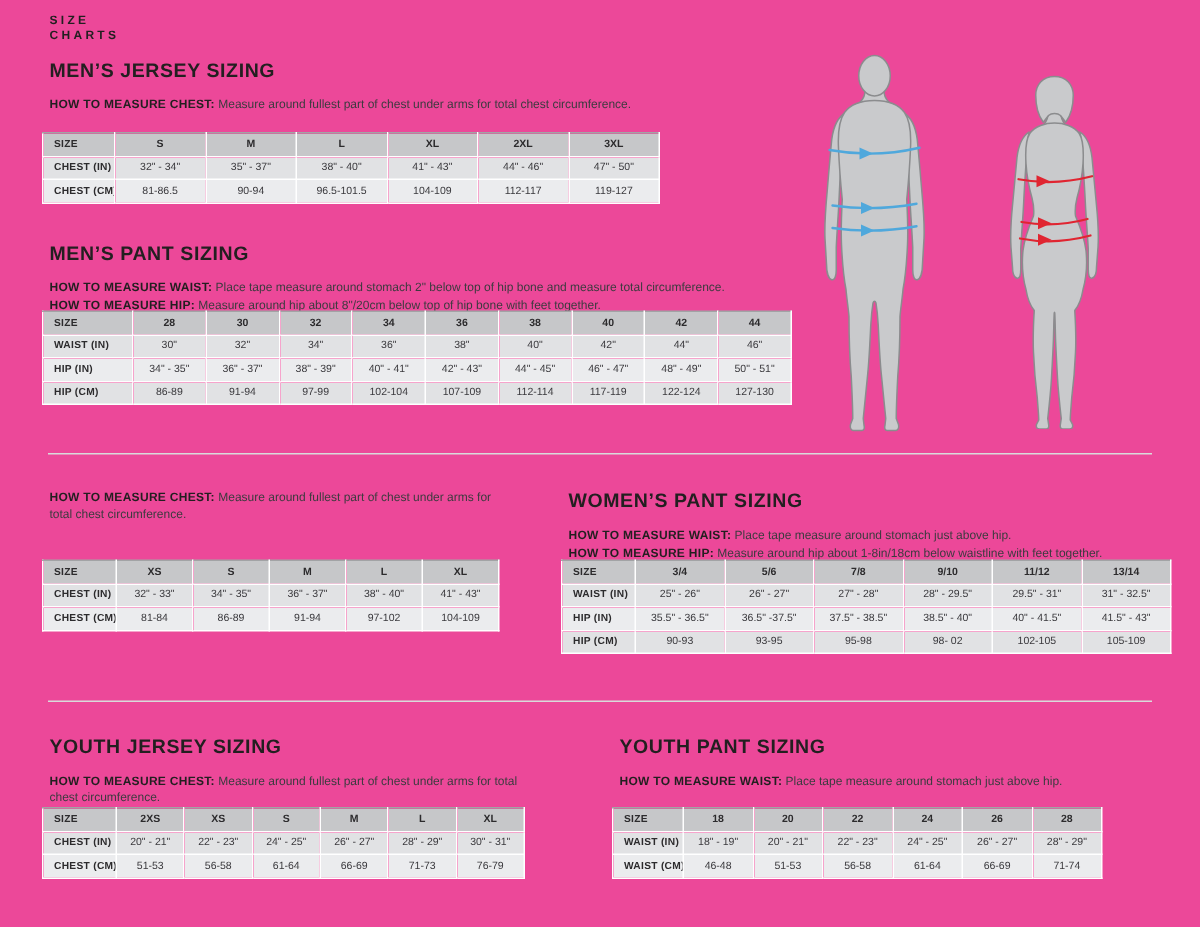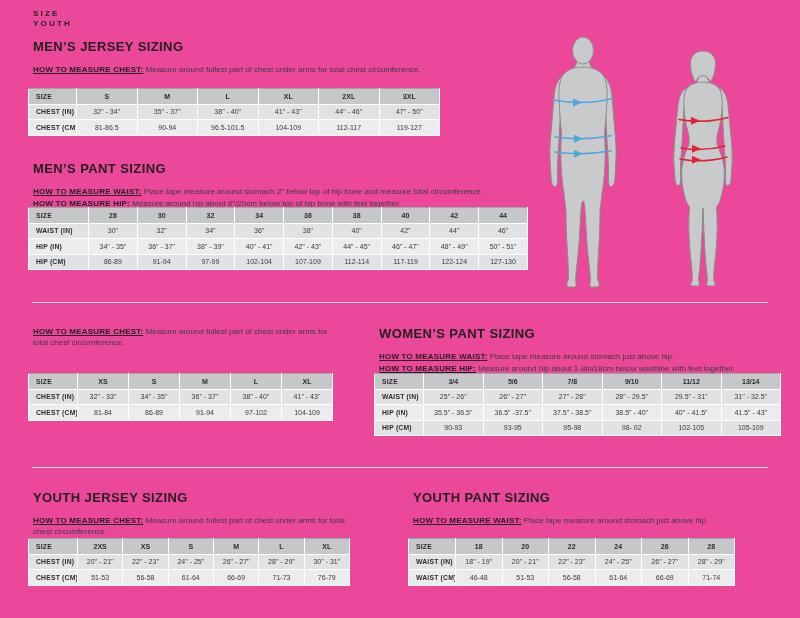--- a/index.html
+++ b/index.html
@@ -26,21 +26,21 @@
   .sec{position:absolute;}
   .sec h2{
     margin:0 0 10px 0;padding-left:5px;
     font-size:13px;font-weight:bold;letter-spacing:.4px;color:var(--text-dark);
     white-space:nowrap;
   }
   .howto{
     margin:0 0 1px 0;padding-left:5px;
     font-size:8px;line-height:11px;color:#3c3b3f;
   }
-  .howto strong{color:var(--text-dark);letter-spacing:.2px;text-decoration:underline;}
+  .howto strong{color:var(--text-dark);letter-spacing:.2px;}
   .size-table{
     position:absolute;left:0;width:100%;
     border-collapse:collapse;table-layout:fixed;
   }
   .size-table th,.size-table td{
     border:1.5px solid #fff;height:14.5px;padding:0;
     font-size:7px;font-weight:normal;text-align:center;vertical-align:middle;
     color:#3a393d;overflow:hidden;white-space:nowrap;
   }
   .size-table thead th{
@@ -72,21 +72,21 @@
   #male-fig{left:542px;top:36px;width:82px;height:252px;}
   #female-fig{left:666px;top:50px;width:74px;height:236px;}
 </style>
 </head>
 <body>
 
 <div class="page">
 
   <div class="brand">
     <div>SIZE</div>
-    <div>YOUTH</div>
+    <div>CHARTS</div>
   </div>
 
   <section class="sec" id="mens-jersey">
     <h2>MEN’S JERSEY SIZING</h2>
     <p class="howto">
       <strong>HOW TO MEASURE CHEST:</strong>
       <span>Measure around fullest part of chest under arms for total chest circumference.</span>
     </p>
     <table class="size-table">
         <colgroup>

